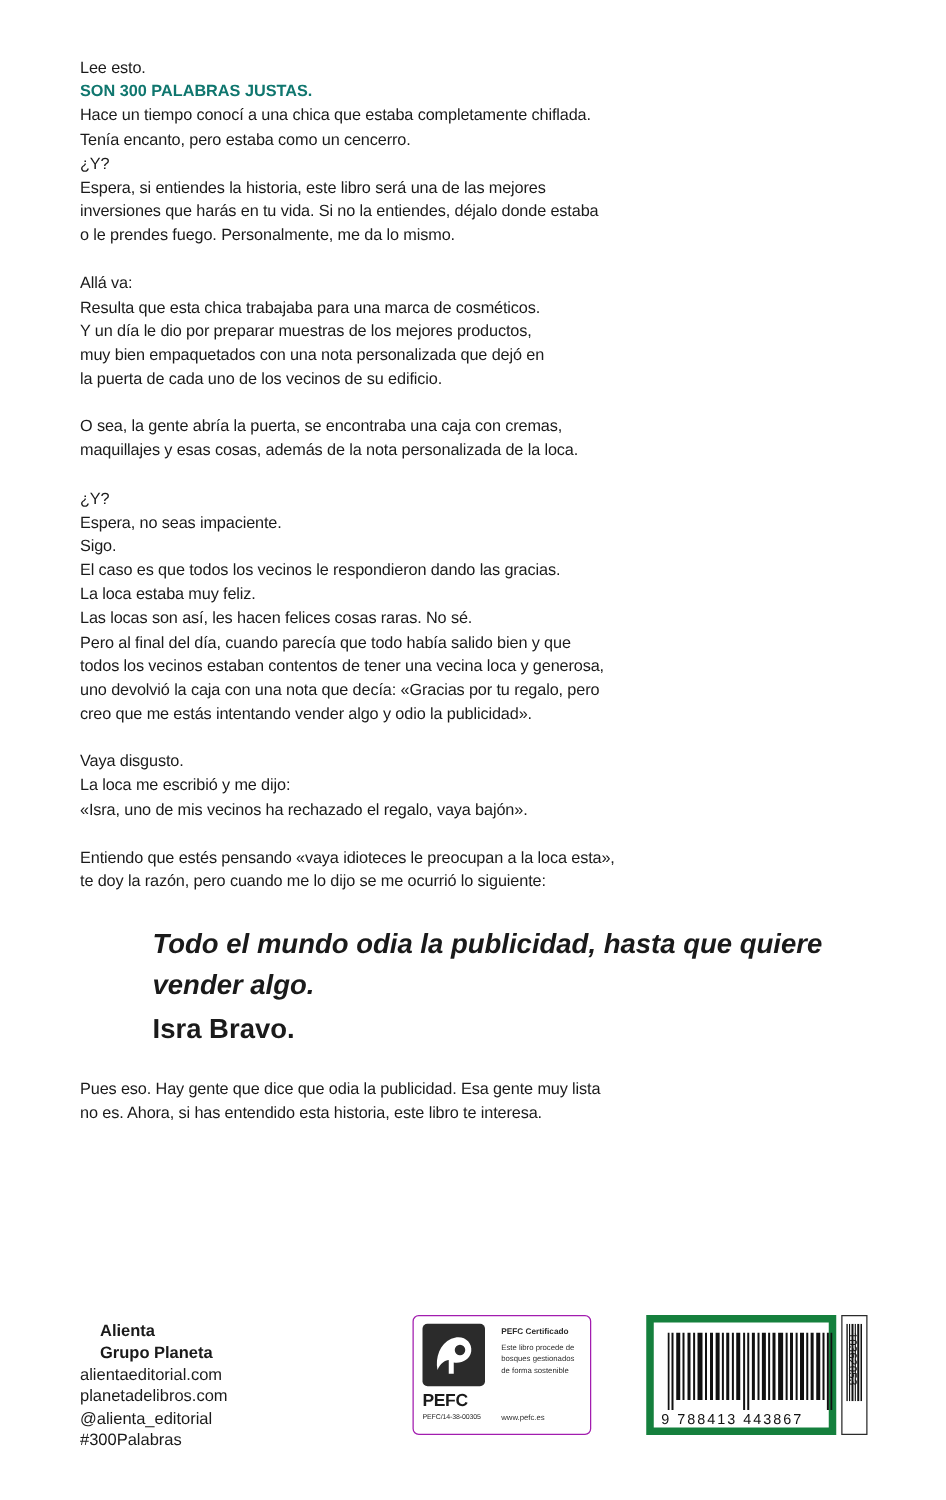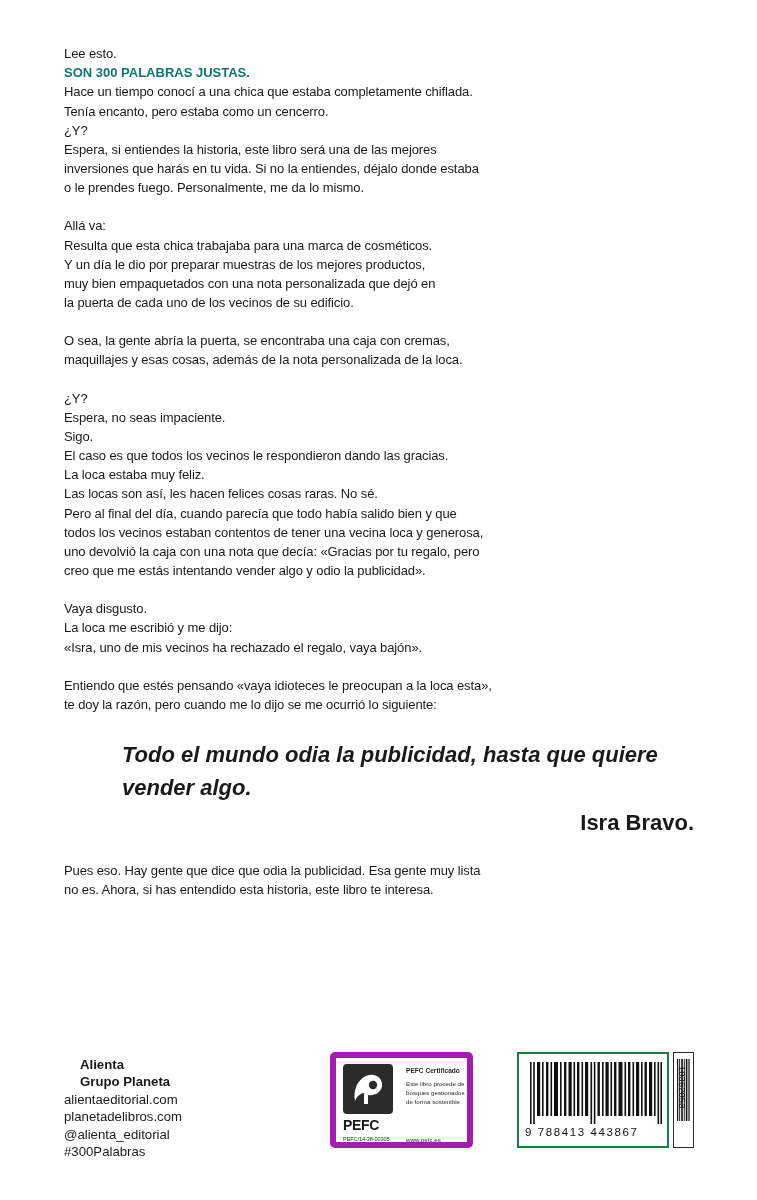--- a/index.html
+++ b/index.html
@@ -44,21 +44,21 @@
   .quote-block {
     margin: 24px 0 22px 0;
     padding-left: 58px;
     font-style: italic;
     font-weight: bold;
     font-size: 22px;
     line-height: 1.5;
   }
   .quote-attrib {
     display: block;
-    text-align: right;
+    text-align: left;
     font-style: normal;
     font-weight: bold;
     margin-top: 2px;
   }
   
   .footer {
     position: absolute;
     left: 64px;
     top: 1052px;
     width: 630px;
@@ -71,21 +71,21 @@
     font-size: 13.2px;
     line-height: 1.32;
   }
   .imprint .b { font-weight: bold; margin-left: 16px; }
   .pefc-box {
     position: absolute;
     left: 266px;
     top: 0px;
     width: 143px;
     height: 96px;
-    border: 6px solid #a21caf;
+    border: 1px solid #a21caf;
     border-radius: 5px;
     background: #fff;
     box-sizing: border-box;
   }
   .pefc-left {
     position: absolute;
     left: 7px;
     top: 6px;
     width: 56px;
     height: 84px;
@@ -148,21 +148,21 @@
     left: 453px;
     top: 0px;
     width: 177px;
     height: 96px;
   }
   .barcode-main {
     position: absolute;
     left: 0; top: 0;
     width: 152px;
     height: 96px;
-    border: 2px solid #15803d;
+    border: 6px solid #15803d;
     background: #fff;
     box-sizing: border-box;
   }
   .bars {
     position: absolute;
     left: 11px;
     top: 8px;
     width: 132px;
     height: 62px;
   }

